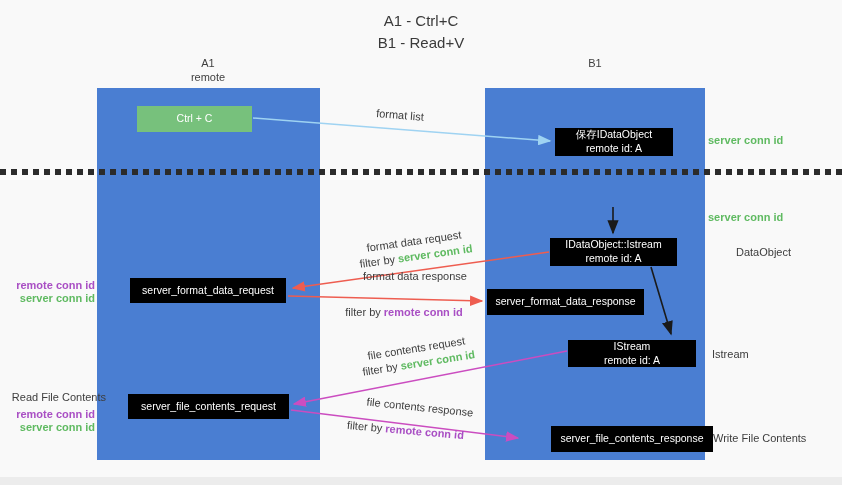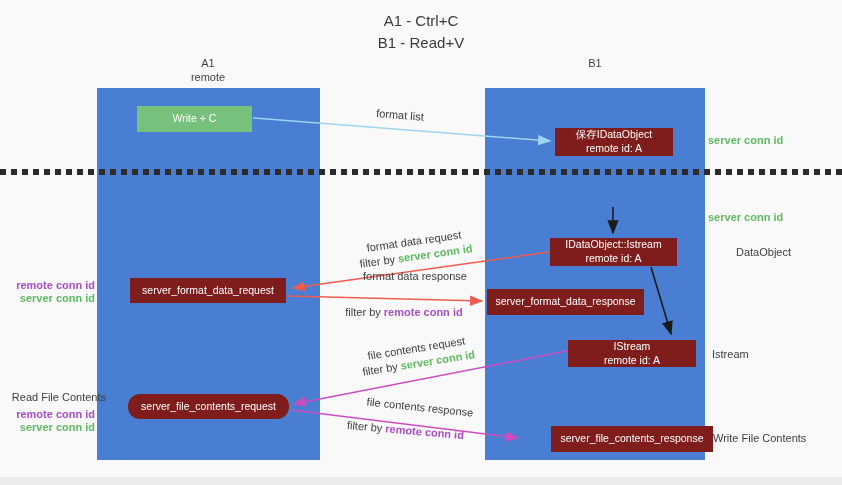--- a/index.html
+++ b/index.html
@@ -16,21 +16,21 @@
   .lane{position:absolute;top:88px;height:372px;background:#4a7ed2;}
   .lane-left{left:97px;width:223px;}
   .lane-right{left:485px;width:220px;}
   .dotted-line{position:absolute;left:0;top:169px;width:842px;height:6px;
     background:repeating-linear-gradient(to right,#2b2b2b 0 6px,transparent 6px 11px);}
   .arrows{position:absolute;left:0;top:0;pointer-events:none;}
   .node{position:absolute;display:flex;flex-direction:column;align-items:center;
     justify-content:center;color:#fff;font-size:10.5px;line-height:1.3;
     text-align:center;white-space:nowrap;}
   .node.green{background:#77c17c;}
-  .node.orange{background:#7f1d1d;}
+  .node.orange{background:#000000;}
   .lbl{position:absolute;font-size:11px;white-space:nowrap;color:#3d3d3d;}
   .lbl.right{text-align:right;}
   .green-t{color:#5fba61;font-weight:bold;}
   .purple-t{color:#a94fc4;font-weight:bold;}
   .flow-label{position:absolute;text-align:center;font-size:11px;color:#3d3d3d;}
   .flow-label .fline{white-space:nowrap;}
   .bottom-strip{position:absolute;left:0;top:477px;width:842px;height:8px;background:#ececec;}
 </style>
 </head>
 <body>
@@ -73,21 +73,21 @@
     <line x1="253" y1="118" x2="550" y2="141" stroke="#9fd3f2" stroke-width="1.5" marker-end="url(#head-blue)"></line>
     <line x1="613" y1="207" x2="613" y2="233" stroke="#1a1a1a" stroke-width="1.6" marker-end="url(#head-black)"></line>
     <line x1="651" y1="267" x2="671" y2="334" stroke="#1a1a1a" stroke-width="1.6" marker-end="url(#head-black)"></line>
     <line x1="549" y1="252" x2="293" y2="288" stroke="#ee5d50" stroke-width="1.5" marker-end="url(#head-red)"></line>
     <line x1="288" y1="296" x2="482" y2="301" stroke="#ee5d50" stroke-width="1.5" marker-end="url(#head-red)"></line>
     <line x1="567" y1="351" x2="294" y2="404" stroke="#cb4dc0" stroke-width="1.5" marker-end="url(#head-magenta)"></line>
     <line x1="291" y1="410" x2="518" y2="438" stroke="#cb4dc0" stroke-width="1.5" marker-end="url(#head-magenta)"></line>
   </svg>
 
   <div class="node green" style="left:137px;top:106px;width:115px;height:26px;">
-    <div>Write + C</div>
+    <div>Ctrl + C</div>
   </div>
 
   <div class="node orange" style="left:555px;top:128px;width:118px;height:28px;">
     <div>保存IDataObject</div>
     <div>remote id: A</div>
   </div>
 
 
   <div class="node orange" style="left:550px;top:238px;width:127px;height:28px;">
     <div>IDataObject::Istream</div>
@@ -100,21 +100,21 @@
 
   <div class="node orange" style="left:130px;top:278px;width:156px;height:25px;">
     <div>server_format_data_request</div>
   </div>
 
   <div class="node orange" style="left:568px;top:340px;width:128px;height:27px;">
     <div>IStream</div>
     <div>remote id: A</div>
   </div>
 
-  <div class="node orange" style="left:128px;top:394px;width:161px;height:25px;border-radius:12px;">
+  <div class="node orange" style="left:128px;top:394px;width:161px;height:25px;">
     <div>server_file_contents_request</div>
   </div>
 
   <div class="node orange" style="left:523px;top:426px;width:162px;height:26px;margin-left:28px;">
     <div>server_file_contents_response</div>
   </div>
 
   <div class="flow-label" style="left:360px;top:109px;width:80px;transform:rotate(4.5deg);">format list</div>
 
   <div class="flow-label" style="left:335px;top:235px;width:160px;transform:rotate(-8deg);">

